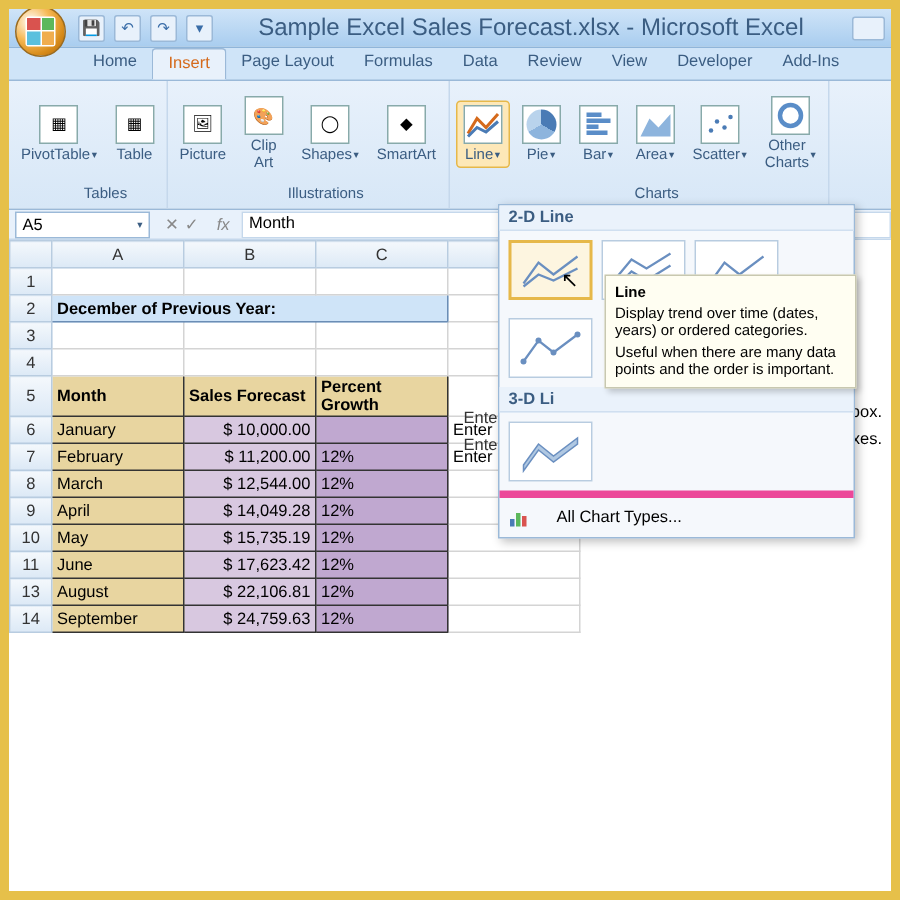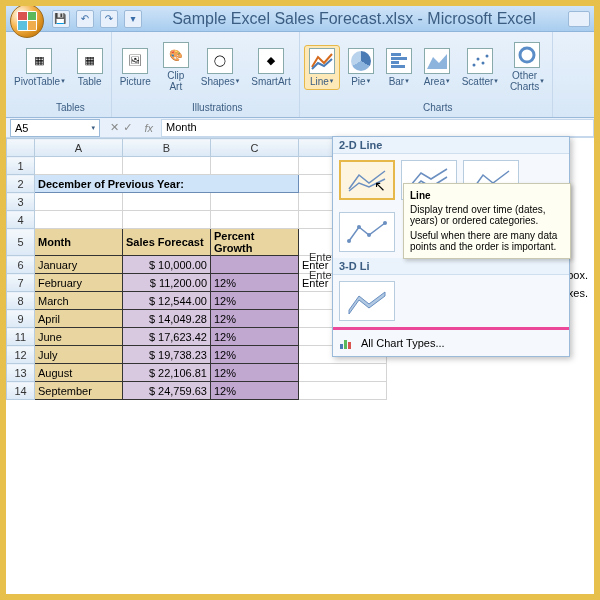--- a/index.html
+++ b/index.html
@@ -44,21 +44,21 @@
 .data-b { background:#d8c8e0; border:1px solid #333 !important; text-align:right; }
 .data-c { background:#c0a8d0; border:1px solid #333 !important; }
 .dropdown { position:absolute; top:130px; left:326px; width:238px; background:#f5f8fc; border:1px solid #9bb9d8; box-shadow:2px 2px 6px rgba(0,0,0,0.25); z-index:20; font-size:11px; }
 .dd-sec { padding:2px 6px; background:#eaf2fb; font-weight:bold; color:#3b5d82; border-bottom:1px solid #d0dff0; }
 .dd-row { display:flex; gap:6px; padding:6px; }
 .dd-opt { width:56px; height:40px; border:1px solid #b8cce0; background:#fff; display:flex; align-items:center; justify-content:center; cursor:pointer; }
 .dd-opt.active { border:2px solid #e6b84a; background:#fdf5e0; }
 .dd-opt svg { width:44px; height:30px; }
 .tooltip { position:absolute; top:46px; left:70px; width:168px; background:#fffef2; border:1px solid #c8c8b0; padding:6px; font-size:10px; box-shadow:2px 2px 4px rgba(0,0,0,0.2); z-index:30; }
 .tooltip b { display:block; margin-bottom:3px; }
-.dd-all { padding:6px; border-top:3px solid #ec4899; display:flex; align-items:center; gap:6px; cursor:pointer; }
+.dd-all { padding:6px; border-top:5px solid #ec4899; display:flex; align-items:center; gap:16px; cursor:pointer; }
 .dd-all .ic2 { width:16px; height:14px; }
 .instr { position:absolute; left:303px; font-size:11px; color:#333; }
 .cursor { position:absolute; top:172px; left:368px; font-size:14px; z-index:40; pointer-events:none; }
 </style>
 </head>
 <body>
 
 <div class="app">
 
 <div class="titlebar">
@@ -73,20 +73,31 @@
   <div class="qat">
     <div class="qat-btn">💾</div>
     <div class="qat-btn">↶</div>
     <div class="qat-btn">↷</div>
     <div class="qat-btn">▾</div>
   </div>
   <div class="title-text">Sample Excel Sales Forecast.xlsx - Microsoft Excel</div>
   <div class="win-ctrl"></div>
 </div>
 
+<div class="tabs">
+  <div class="tab">Home</div>
+  <div class="tab active">Insert</div>
+  <div class="tab">Page Layout</div>
+  <div class="tab">Formulas</div>
+  <div class="tab">Data</div>
+  <div class="tab">Review</div>
+  <div class="tab">View</div>
+  <div class="tab">Developer</div>
+  <div class="tab">Add-Ins</div>
+</div>
 
 <div class="ribbon">
   <div class="group">
     <div class="group-items">
       <div class="rb">
             <div class="ic">▦</div>
             <div class="lbl">
               <span>PivotTable</span>
               <span class="dd">▾</span>
             </div>
@@ -279,30 +290,30 @@
             <td></td>
           </tr>
 <tr>
             <th class="row">9</th>
             <td class="data-a">April</td>
             <td class="data-b">$       14,049.28</td>
             <td class="data-c">12%</td>
             <td></td>
           </tr>
 <tr>
+            <th class="row">10</th>
+            <td class="data-a">May</td>
+            <td class="data-b">$       15,735.19</td>
+            <td class="data-c">12%</td>
+            <td></td>
+          </tr>
+<tr>
             <th class="row">11</th>
             <td class="data-a">June</td>
             <td class="data-b">$       17,623.42</td>
-            <td class="data-c">12%</td>
-            <td></td>
-          </tr>
-<tr>
-            <th class="row">12</th>
-            <td class="data-a">July</td>
-            <td class="data-b">$       19,738.23</td>
             <td class="data-c">12%</td>
             <td></td>
           </tr>
 <tr>
             <th class="row">13</th>
             <td class="data-a">August</td>
             <td class="data-b">$       22,106.81</td>
             <td class="data-c">12%</td>
             <td></td>
           </tr>

